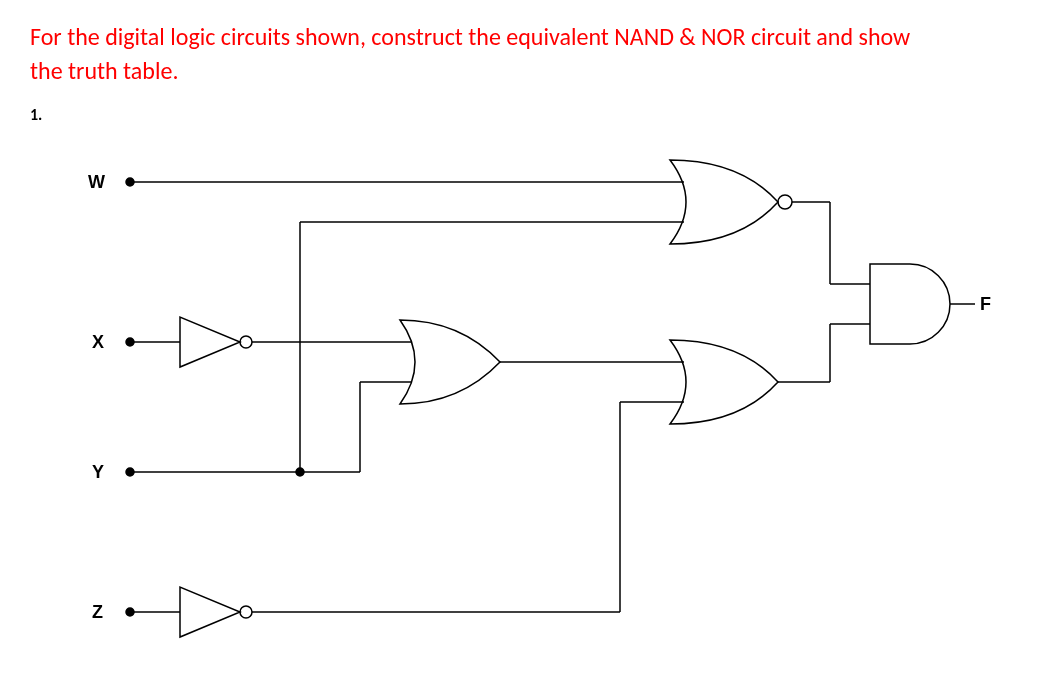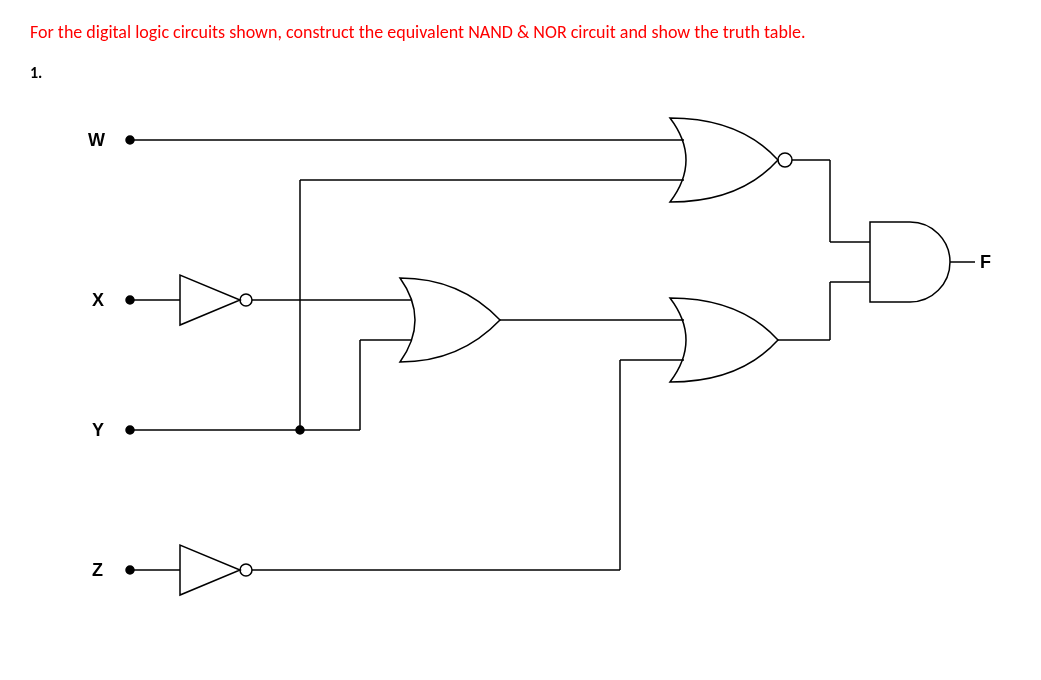--- a/index.html
+++ b/index.html
@@ -1,16 +1,16 @@
 <!DOCTYPE html>
 <html><head>
 <meta charset="utf-8">
 <style>
   body{margin:0;padding:20px 30px;font-family:Calibri,Arial,sans-serif;font-size:16px;color:#000;background:#fff}
-  .instruction{color:#ff0000;font-size:18px;line-height:1.4;margin-bottom:18px;max-width:900px}
+  .instruction{color:#ff0000;font-size:24px;line-height:1.4;margin-bottom:18px;max-width:900px}
   .problem-number{font-weight:bold;font-size:16px;margin-bottom:10px}
   .circuit-wrap{position:relative;width:980px;height:540px}
   .label{position:absolute;font-weight:bold;font-size:18px;font-family:Arial,sans-serif}
   svg{position:absolute;left:0;top:0}
 </style>
 </head>
 <body>
 
 <div class="instruction">For the digital logic circuits shown, construct the equivalent NAND &amp; NOR circuit and show the truth table.</div>
 <div class="problem-number">1.</div>

